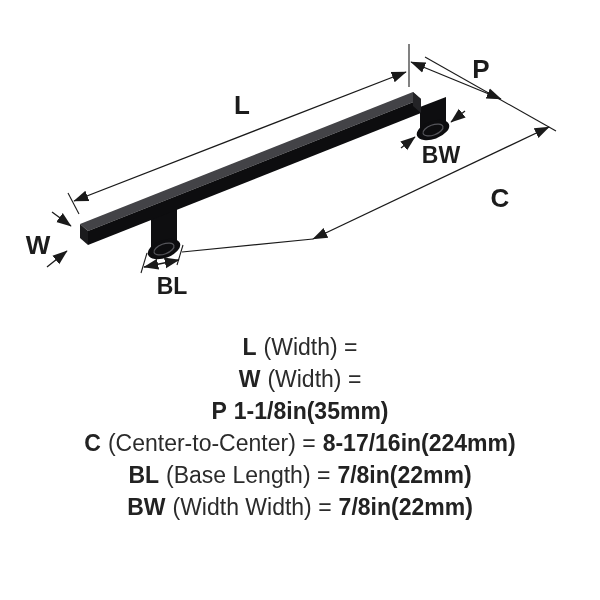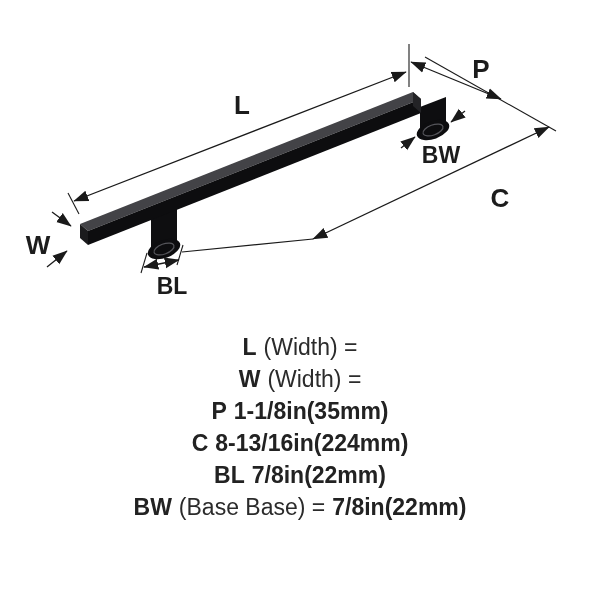--- a/index.html
+++ b/index.html
@@ -91,26 +91,28 @@
     <div class="spec-row">
       <span class="b">W</span>
       <span>(Width) =</span>
     </div>
     <div class="spec-row">
       <span class="b">P</span>
       <span class="b">1-1/8in(35mm)</span>
     </div>
     <div class="spec-row">
       <span class="b">C</span>
-      <span class="b">8-13/16in(224mm)</span>
+      <span>(Center-to-Center) =</span>
+      <span class="b">8-17/16in(224mm)</span>
     </div>
     <div class="spec-row">
       <span class="b">BL</span>
+      <span>(Base Length) =</span>
       <span class="b">7/8in(22mm)</span>
     </div>
     <div class="spec-row">
       <span class="b">BW</span>
-      <span>(Base Base) =</span>
+      <span>(Width Width) =</span>
       <span class="b">7/8in(22mm)</span>
     </div>
   </div>
 
 </div>
 
 </body></html>

